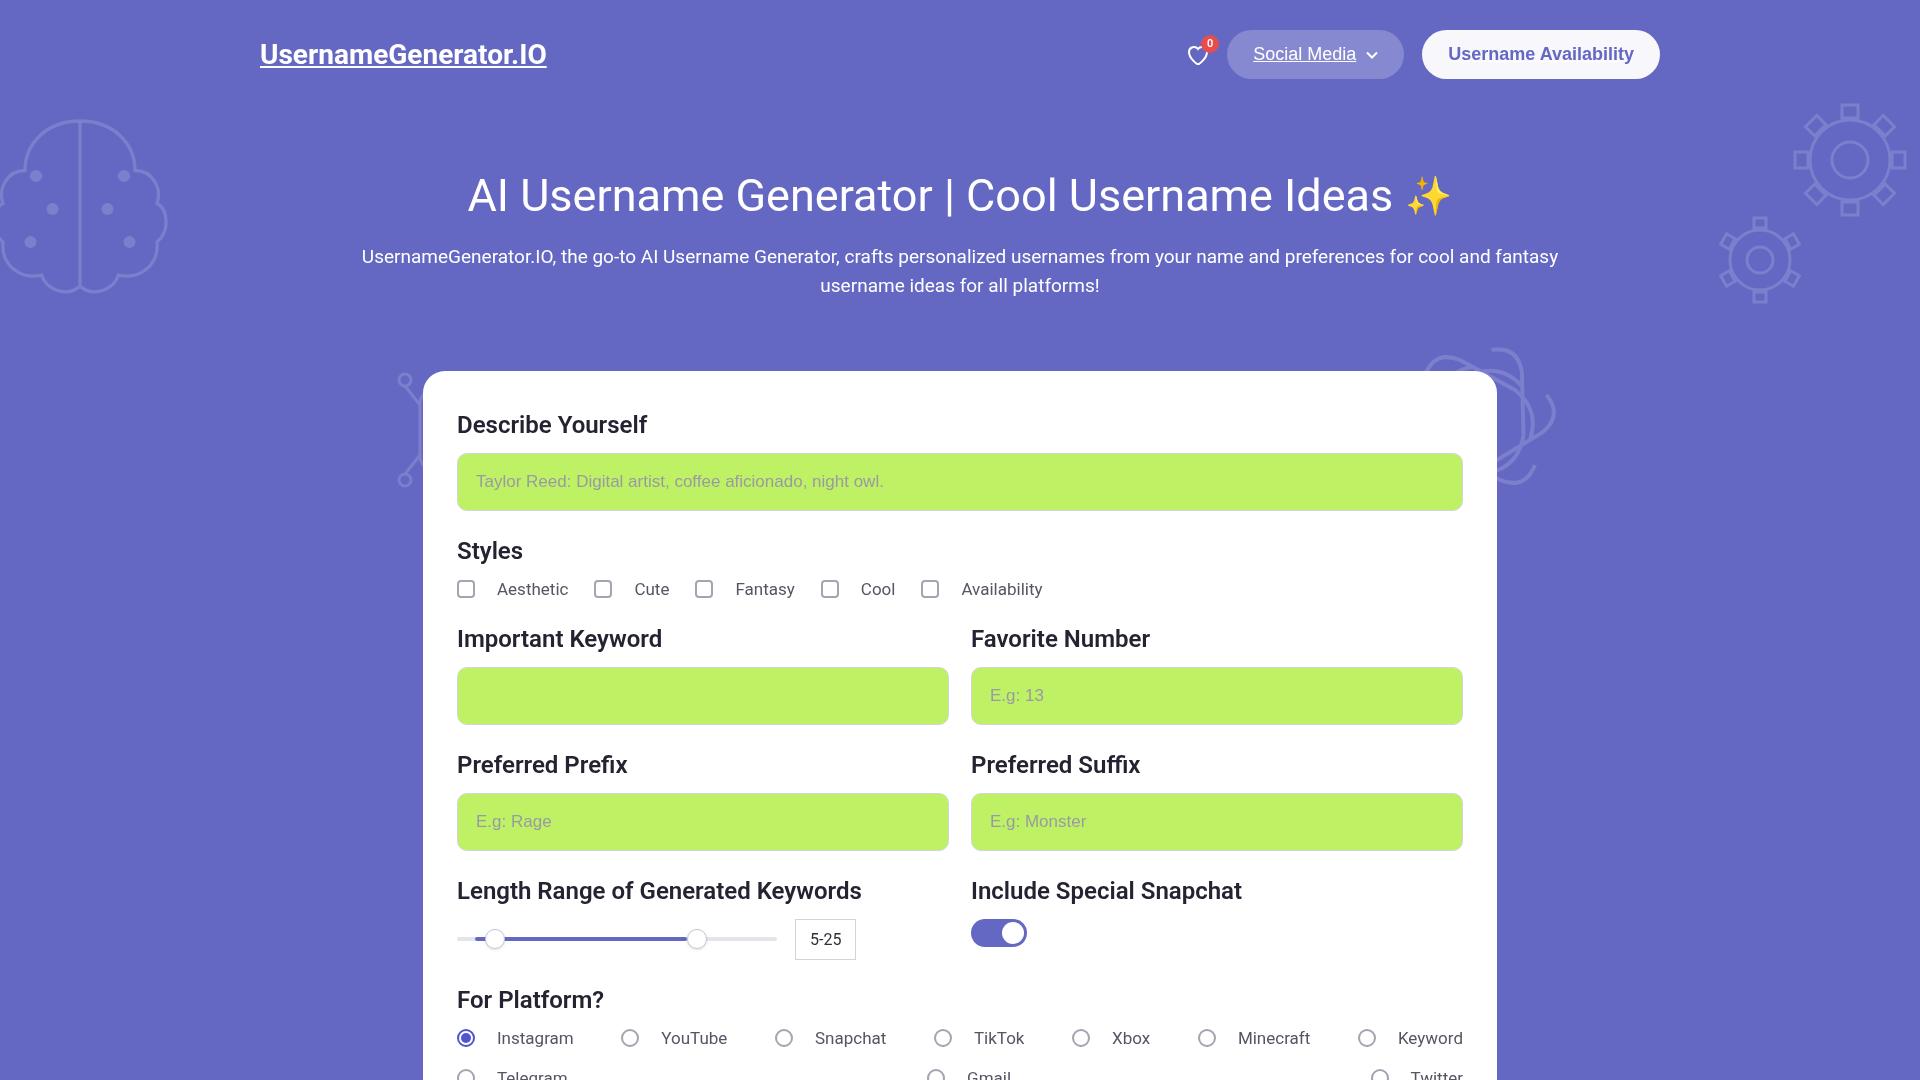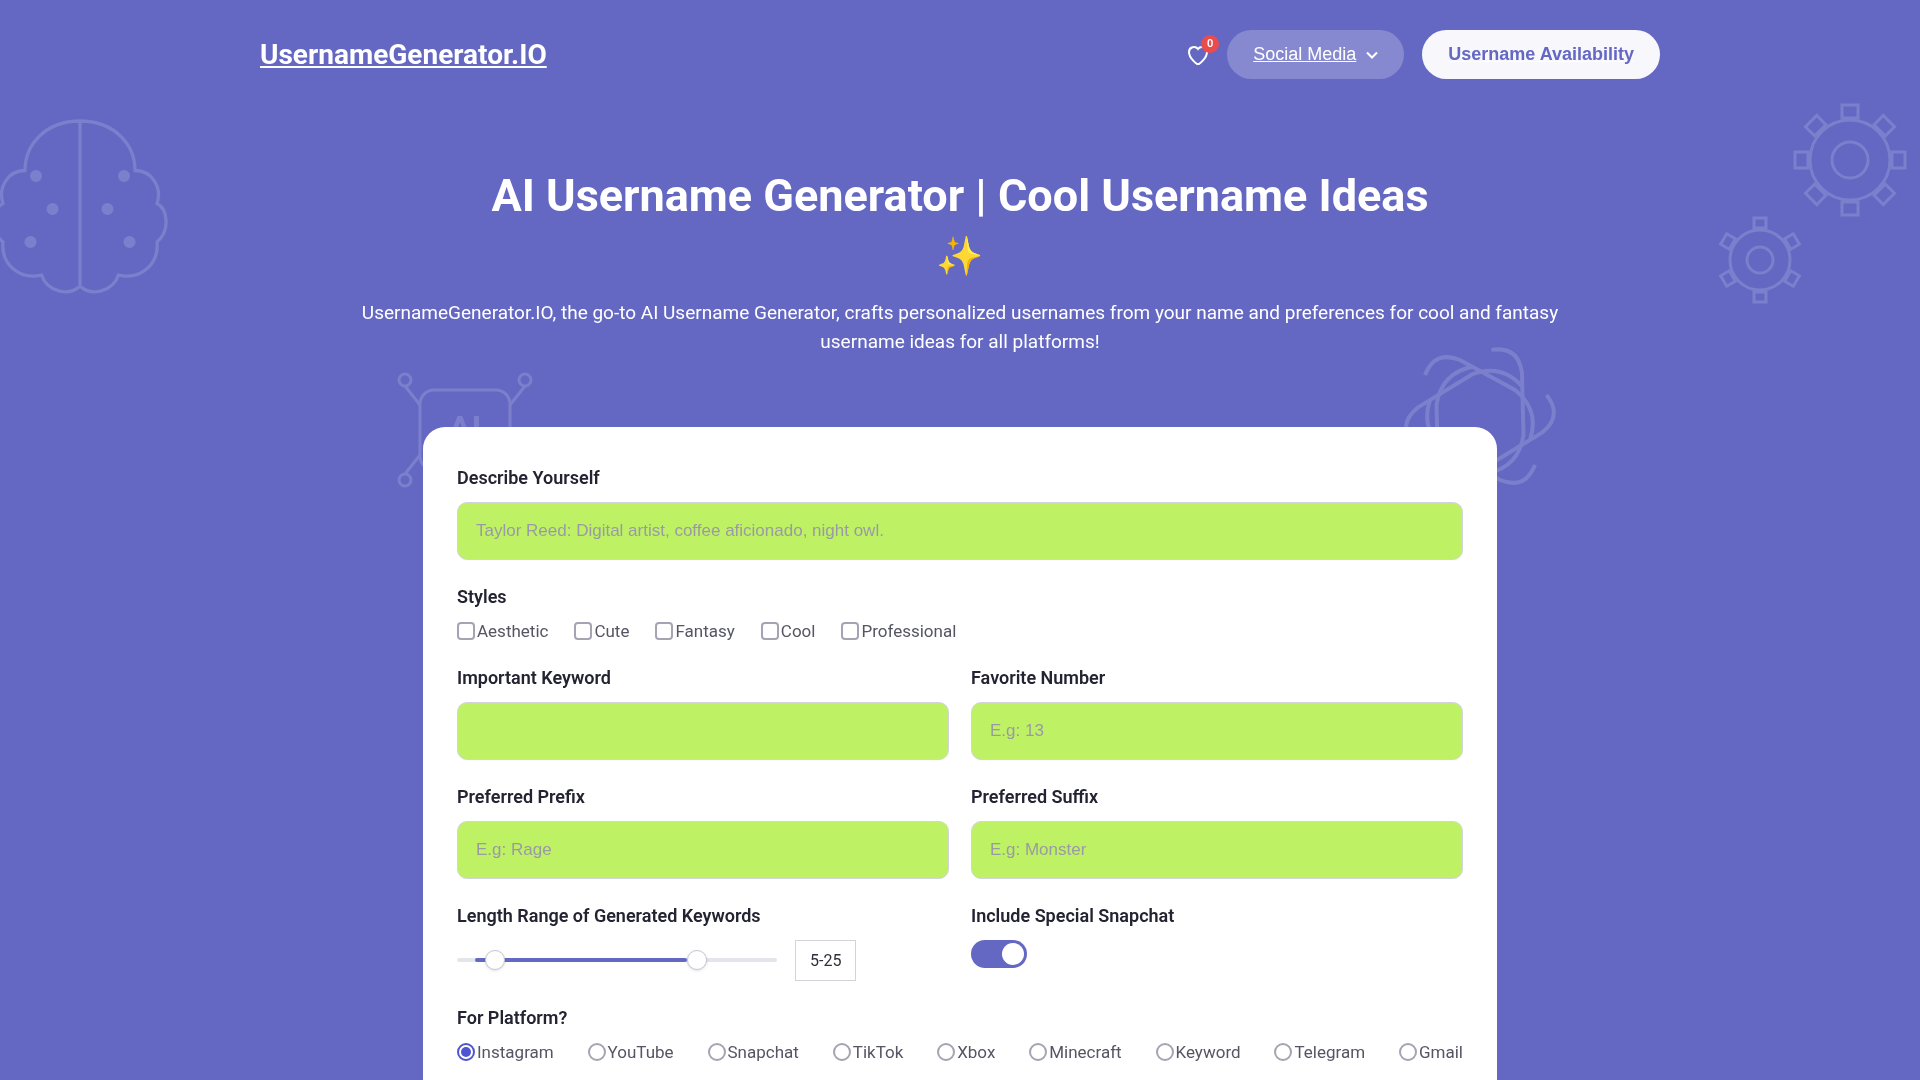--- a/index.html
+++ b/index.html
@@ -81,25 +81,24 @@
 }
 .chevron { width: 12px; height: 8px; }
 
 .hero {
   text-align: center;
   margin-top: 90px;
   padding: 0 260px;
 }
 .hero-title {
   font-size: 45px;
-  font-weight: 700;
+  font-weight: 400;
   display: inline-flex;
   align-items: center;
   gap: 12px;
-  flex-direction: column;
 }
 .sparkle { font-size: 38px; }
 .hero-sub {
   margin-top: 20px;
   font-size: 19px;
   line-height: 1.55;
   max-width: 1200px;
   margin-left: auto;
   margin-right: auto;
   font-weight: 400;
@@ -109,21 +108,21 @@
   background: #fff;
   color: #2f2f38;
   border-radius: 22px;
   width: 1074px;
   margin: 70px auto 0;
   padding: 40px 34px 34px;
   position: relative;
   z-index: 1;
 }
 .field-label {
-  font-size: 18px;
+  font-size: 24px;
   font-weight: 600;
   margin-bottom: 14px;
   color: #232332;
 }
 .input {
   width: 100%;
   border: 1px solid #d3d3dc;
   border-radius: 10px;
   padding: 18px 18px;
   font-size: 17px;
@@ -134,21 +133,21 @@
 
 .section { margin-bottom: 26px; }
 .styles-row {
   display: flex;
   gap: 26px;
   flex-wrap: wrap;
 }
 .checkbox-item, .radio-item {
   display: inline-flex;
   align-items: center;
-  gap: 2px;
+  gap: 22px;
   cursor: pointer;
   font-size: 17px;
   color: #555564;
 }
 .checkbox-box {
   width: 18px;
   height: 18px;
   border: 2px solid #a4a4b2;
   border-radius: 4px;
   display: inline-block;
@@ -365,21 +364,21 @@
         <label class="checkbox-item">
           <span class="checkbox-box"></span>
           <span>Fantasy</span>
         </label>
         <label class="checkbox-item">
           <span class="checkbox-box"></span>
           <span>Cool</span>
         </label>
         <label class="checkbox-item">
           <span class="checkbox-box"></span>
-          <span>Professional</span>
+          <span>Availability</span>
         </label>
       </div>
   </div>
 
   <div class="section two-col">
     <div>
       <div class="field-label">Important Keyword</div>
       <input class="input" placeholder="" style="">
     </div>
     <div>

